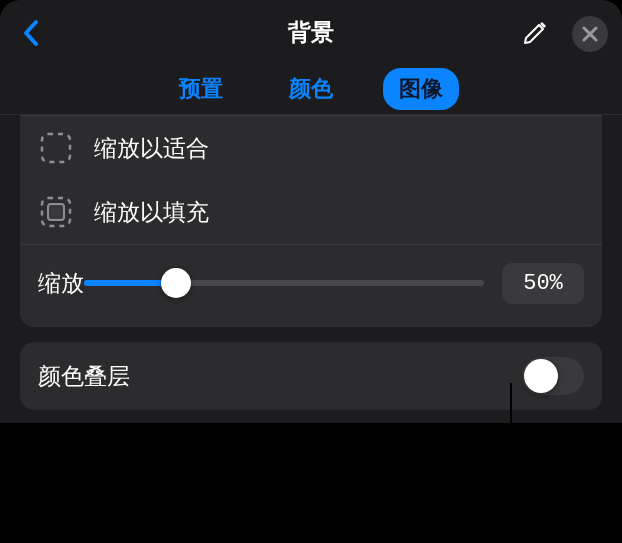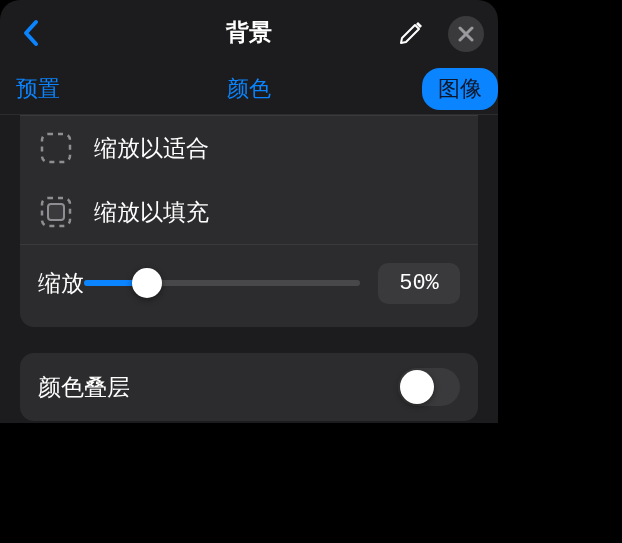--- a/index.html
+++ b/index.html
@@ -7,21 +7,21 @@
     padding: 0;
     width: 622px;
     height: 543px;
     background: #000;
     font-family: -apple-system, "Helvetica Neue", Arial, sans-serif;
     color: #fff;
     overflow: hidden;
   }
   .panel {
     position: relative;
-    width: 498px;
+    width: 622px;
     height: 543px;
     background: #1c1c1e;
     border-radius: 20px 20px 0 0;
     box-sizing: border-box;
   }
   .header {
     position: relative;
     height: 64px;
     display: flex;
     align-items: center;
@@ -62,25 +62,26 @@
     justify-content: center;
     cursor: pointer;
   }
   .title {
     font-size: 23px;
     font-weight: 600;
     color: #fff;
   }
   .tabs {
     display: flex;
-    justify-content: space-between;
-    gap: 45px;
+    justify-content: center;
+    gap: 34px;
     height: 50px;
     align-items: center;
     border-bottom: 1px solid #2c2c2e;
+    font-weight: bold;
   }
   .tab {
     font-size: 22px;
     color: #0a84ff;
     padding: 6px 16px;
     border-radius: 18px;
     cursor: pointer;
   }
   .tab.active {
     background: #0a84ff;
@@ -163,21 +164,21 @@
     padding: 8px 16px;
     font-size: 22px;
     color: #fff;
     min-width: 50px;
     text-align: center;
     font-family: Liberation Mono, monospace;
   }
   .group2 {
     background: #2c2c2e;
     border-radius: 14px;
-    margin-top: 26px;
+    margin-top: 15px;
     overflow: hidden;
   }
   .overlay-row {
     display: flex;
     align-items: center;
     min-height: 68px;
     padding: 0 18px;
   }
   .overlay-label {
     font-size: 23px;

